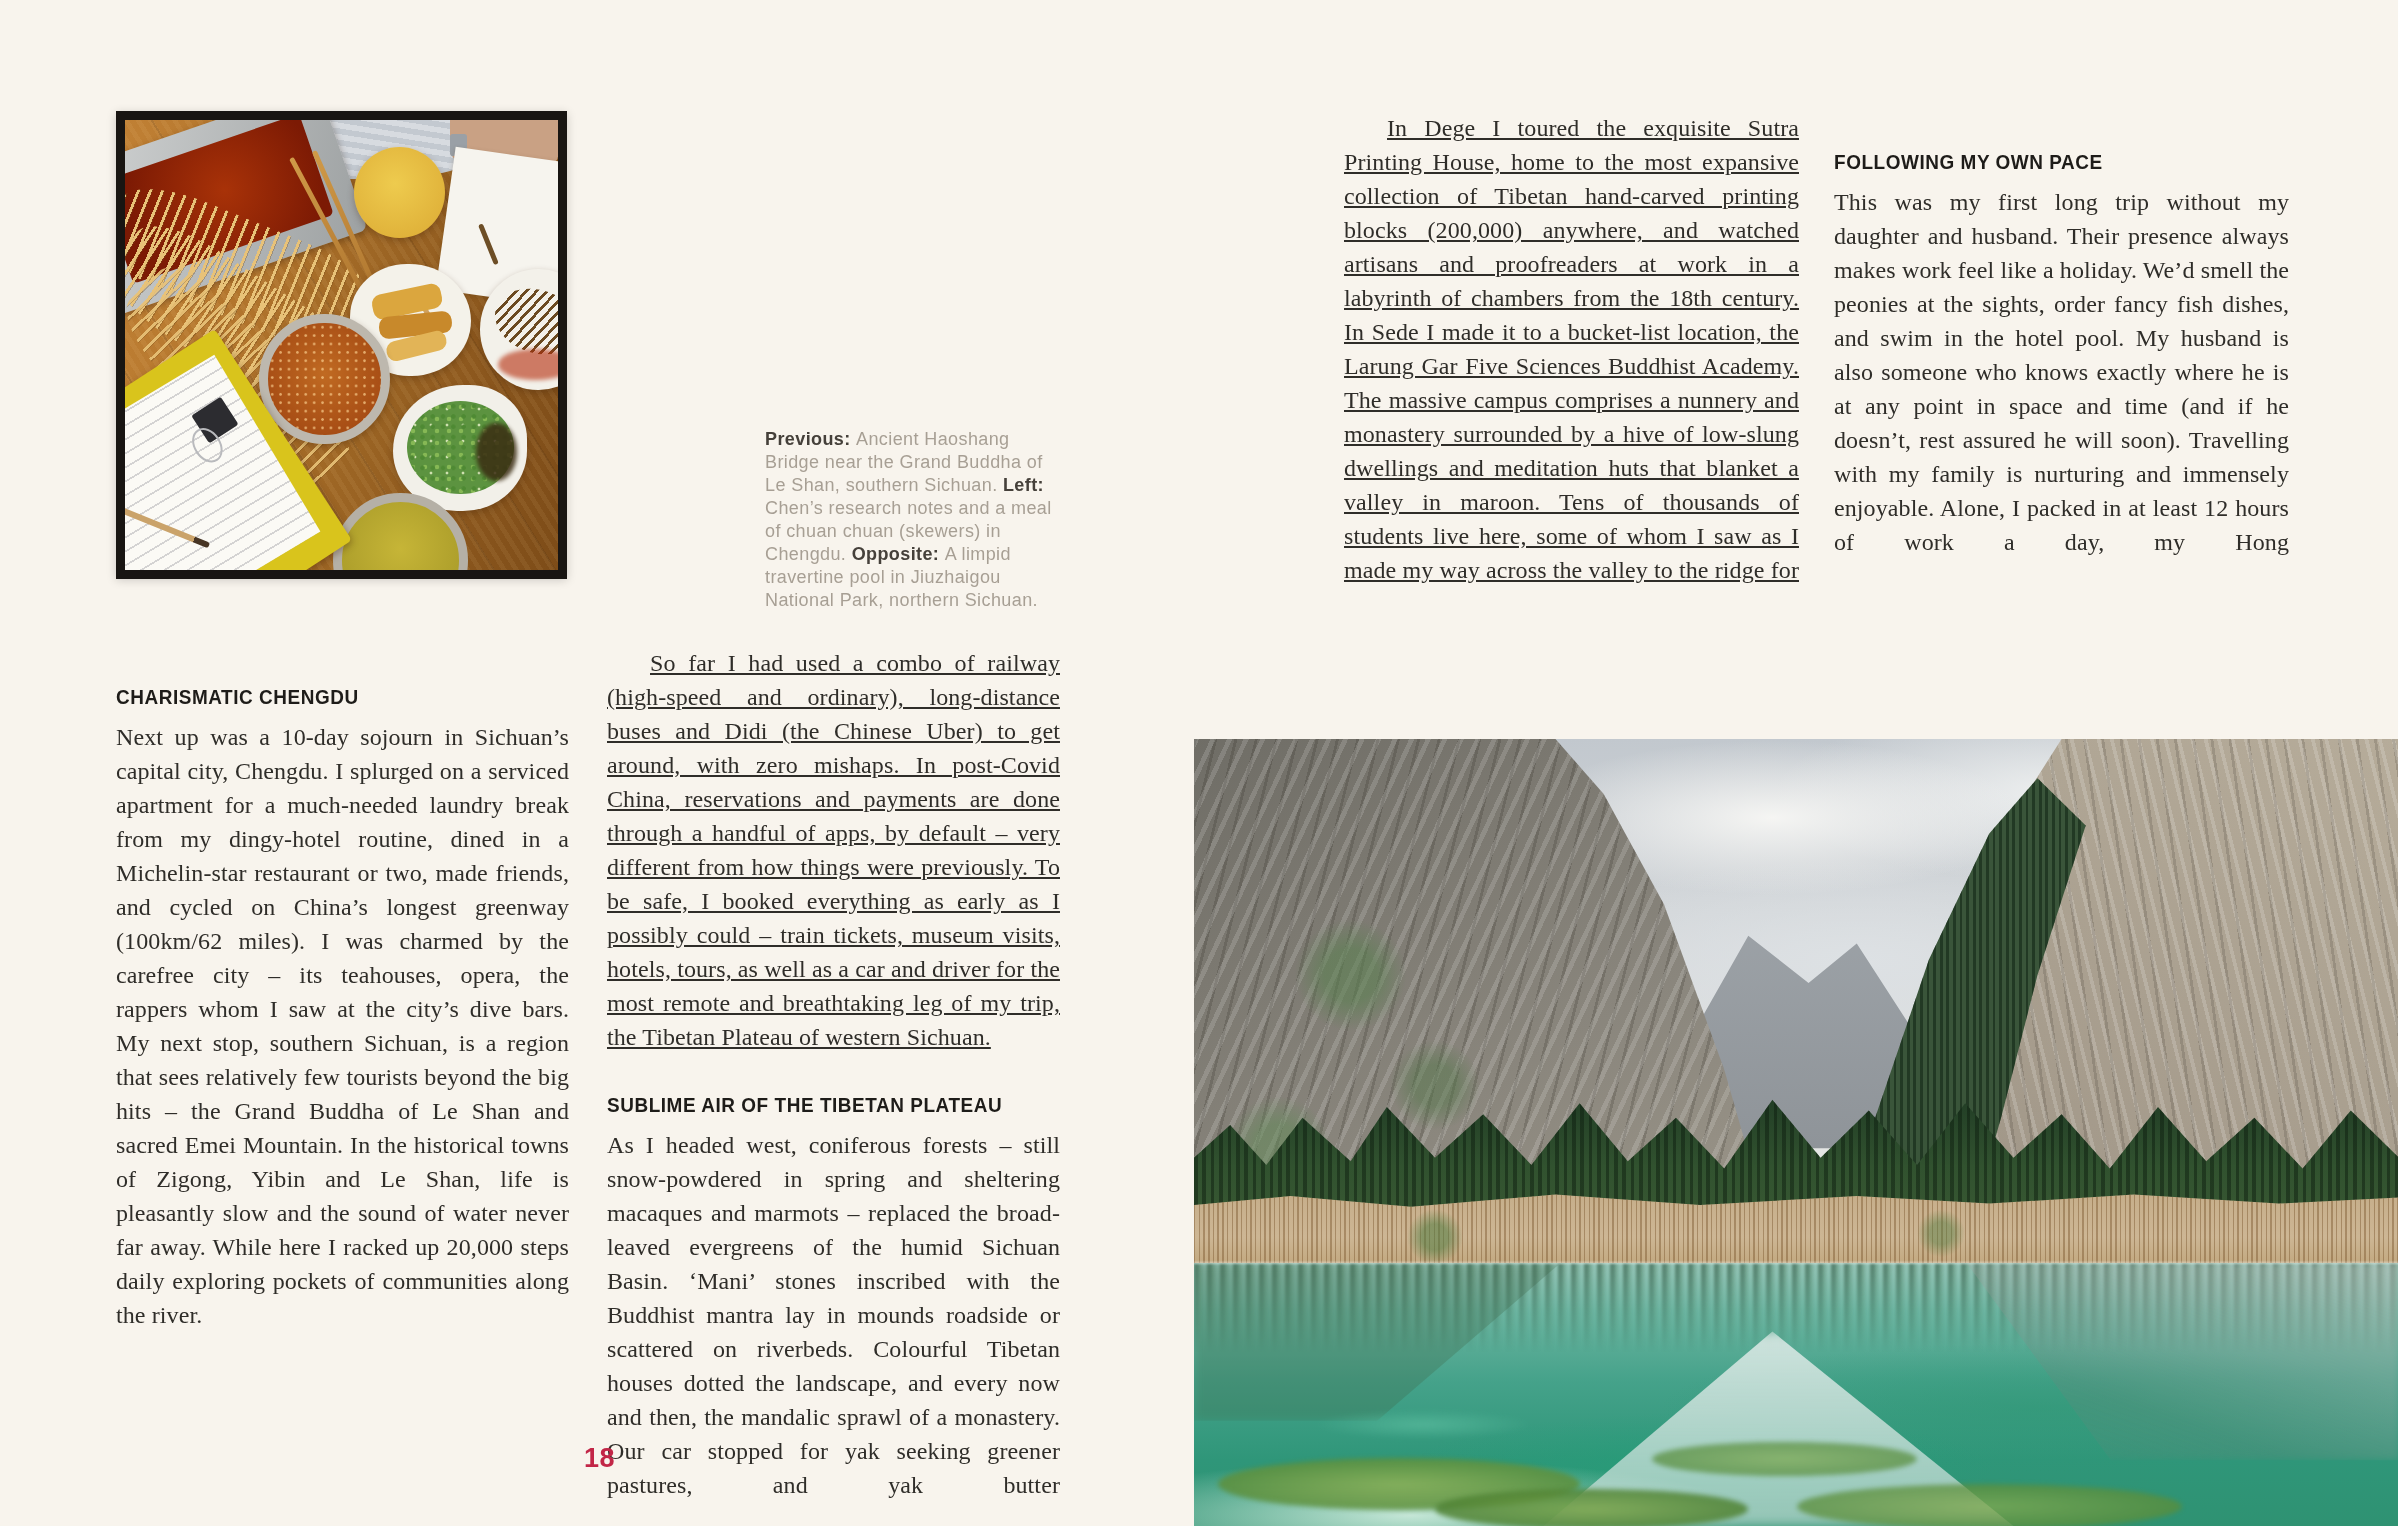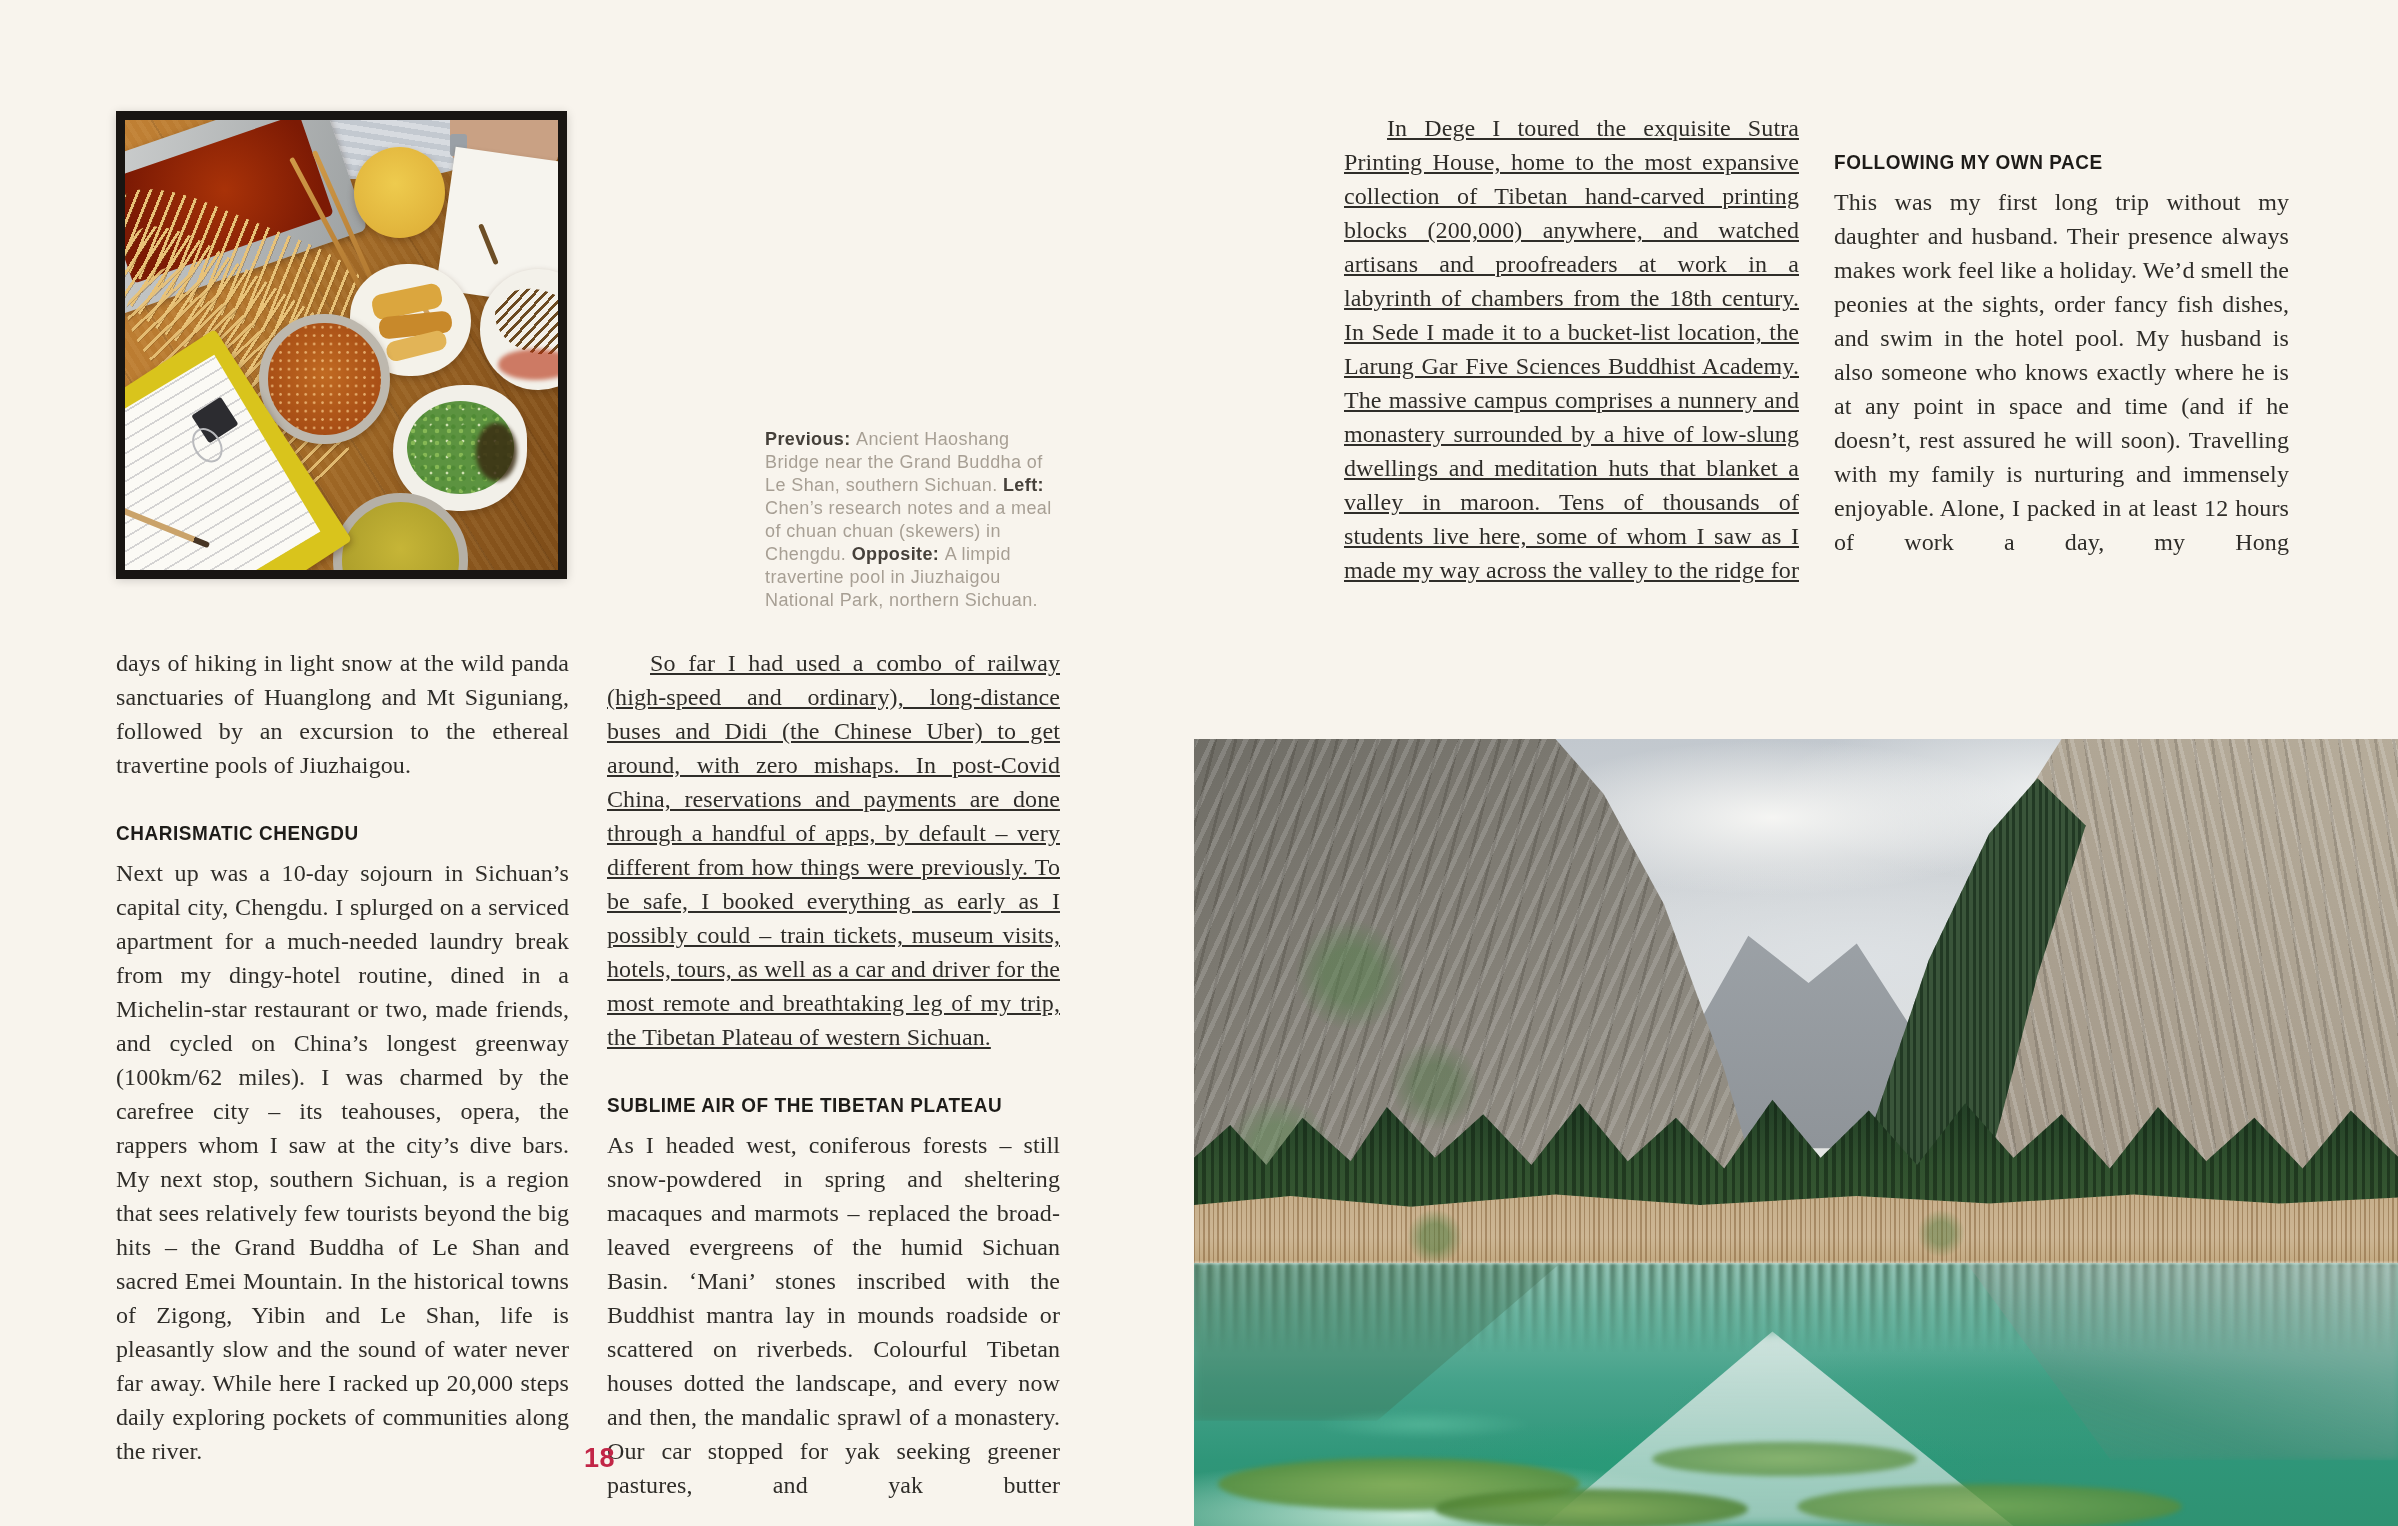--- a/index.html
+++ b/index.html
@@ -190,21 +190,20 @@
         <div class="clip"></div>
         <div class="clip-wire"></div>
         <div class="pencil"></div>
       </div>
     </div>
   </div>
 
   <p class="caption"><span class="cap-b">Previous: </span><span>Ancient Haoshang Bridge near the Grand Buddha of Le Shan, southern Sichuan. </span><span class="cap-b">Left: </span><span>Chen’s research notes and a meal of </span><span class="cap-i">chuan chuan</span><span> (skewers) in Chengdu. </span><span class="cap-b">Opposite: </span><span>A limpid travertine pool in Jiuzhaigou National Park, northern Sichuan.</span></p>
 
   <div class="col" style="left:116px;top:646px;width:453px;">
-    <p>days of hiking in light snow at the wild panda sanctuaries of Huanglong and Mt Siguniang, followed by an excursion to the ethereal travertine pools of Jiuzhaigou.</p>
     <h3 class="subhead">CHARISMATIC CHENGDU</h3>
     <p>Next up was a 10-day sojourn in Sichuan’s capital city, Chengdu. I splurged on a serviced apartment for a much-needed laundry break from my dingy-hotel routine, dined in a Michelin-star restaurant or two, made friends, and cycled on China’s longest greenway (100km/62 miles). I was charmed by the carefree city – its teahouses, opera, the rappers whom I saw at the city’s dive bars. My next stop, southern Sichuan, is a region that sees relatively few tourists beyond the big hits – the Grand Buddha of Le Shan and sacred Emei Mountain. In the historical towns of Zigong, Yibin and Le Shan, life is pleasantly slow and the sound of water never far away. While here I racked up 20,000 steps daily exploring pockets of communities along the river.</p>
   </div>
 
   <div class="col" style="left:607px;top:646px;width:453px;">
     <p class="indent">So far I had used a combo of railway (high-speed and ordinary), long-distance buses and Didi (the Chinese Uber) to get around, with zero mishaps. In post-Covid China, reservations and payments are done through a handful of apps, by default – very different from how things were previously. To be safe, I booked everything as early as I possibly could – train tickets, museum visits, hotels, tours, as well as a car and driver for the most remote and breathtaking leg of my trip, the Tibetan Plateau of western Sichuan.</p>
     <h3 class="subhead">SUBLIME AIR OF THE TIBETAN PLATEAU</h3>
     <p class="runon">As I headed west, coniferous forests – still snow-powdered in spring and sheltering macaques and marmots – replaced the broad-leaved evergreens of the humid Sichuan Basin. ‘Mani’ stones inscribed with the Buddhist mantra lay in mounds roadside or scattered on riverbeds. Colourful Tibetan houses dotted the landscape, and every now and then, the mandalic sprawl of a monastery. Our car stopped for yak seeking greener pastures, and yak butter</p>
   </div>
 

